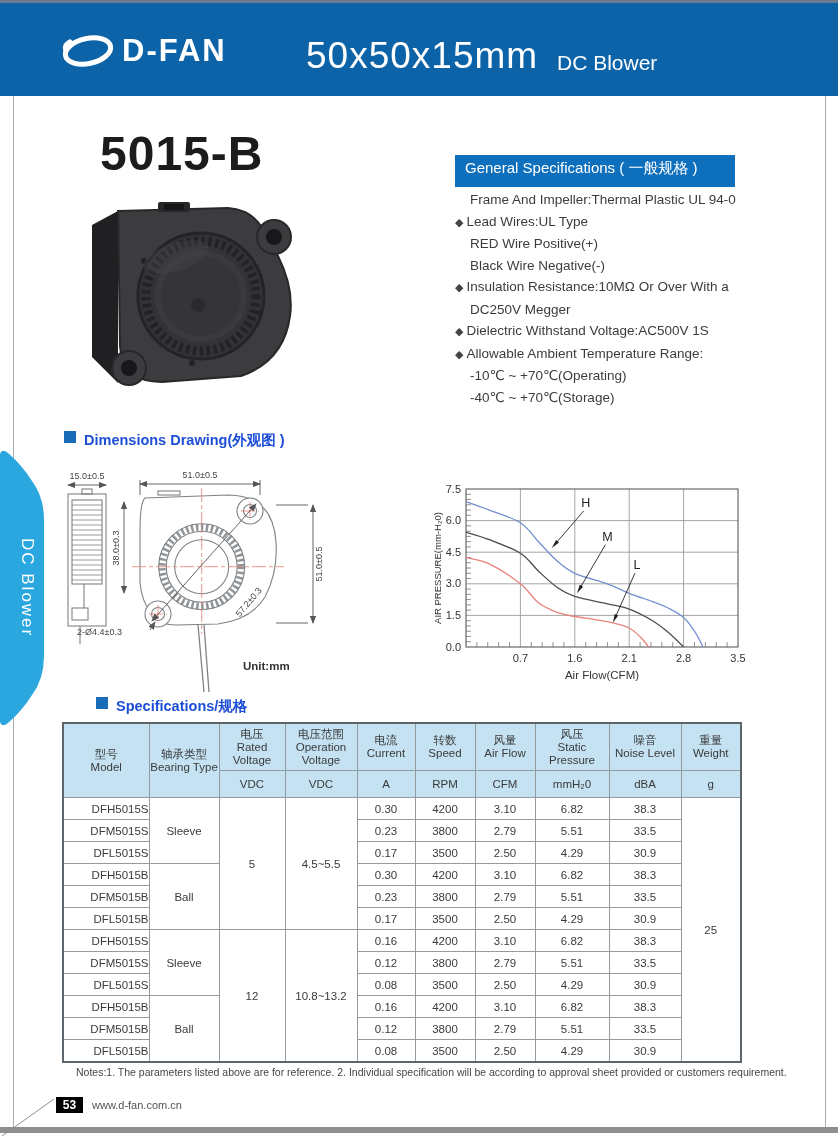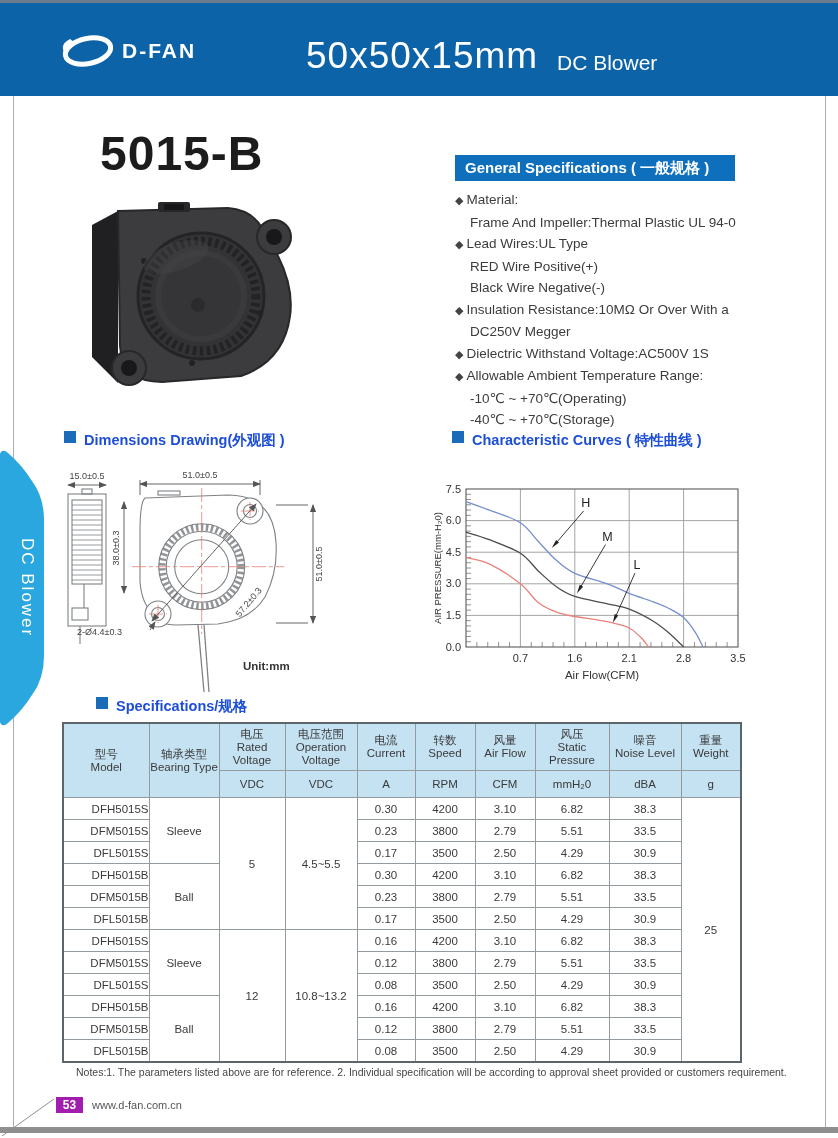--- a/index.html
+++ b/index.html
@@ -4,39 +4,39 @@
 <style>
   html,body{margin:0;padding:0;background:#ffffff;}
   .page{position:relative;width:838px;height:1138px;background:#fff;overflow:hidden;
         font-family:"Liberation Sans","DejaVu Sans",sans-serif;color:#333;}
   .abs{position:absolute;}
 
   
   .topline{position:absolute;left:0;top:0;width:838px;height:3px;background:#6e7b8e;}
   .header{position:absolute;left:0;top:3px;width:838px;height:93px;background:#0c63a8;}
   .logo-wrap{position:absolute;left:60px;top:26px;display:flex;align-items:center;}
-  .logo-text{color:#fff;font-size:21px;font-weight:bold;letter-spacing:2px;margin-left:6px;}
+  .logo-text{color:#fff;font-size:31px;font-weight:bold;letter-spacing:2px;margin-left:6px;}
   .size-title{position:absolute;left:306px;top:32px;color:#fff;font-size:37px;font-weight:normal;letter-spacing:1px;}
   .type-title{position:absolute;left:557px;top:48px;color:#fff;font-size:21px;}
 
   
   .vline{position:absolute;top:96px;width:1px;height:1034px;background:#a8aeb4;}
   .botbar{position:absolute;left:0;top:1127px;width:838px;height:6px;background:#8f8f8f;}
 
   
   .side-tab{position:absolute;left:0;top:448px;width:50px;height:280px;}
   .side-tab-label{position:absolute;left:10px;top:0;width:34px;height:280px;display:flex;
      align-items:center;justify-content:center;writing-mode:vertical-rl;color:#fff;
      font-size:17px;letter-spacing:2px;}
 
   .model-title{position:absolute;left:100px;top:126px;font-size:48px;font-weight:600;color:#1c1c1c;letter-spacing:1px;}
 
   
-  .gs-bar{position:absolute;left:455px;top:155px;width:280px;height:26px;background:#0e6fbc;
-          color:#fff;font-size:15px;font-weight:bold;line-height:26px;padding-left:10px;box-sizing:border-box;}
+  .gs-bar{position:absolute;left:455px;top:155px;width:280px;height:32px;background:#0e6fbc;
+          color:#fff;font-size:15px;font-weight:normal;line-height:26px;padding-left:10px;box-sizing:border-box;}
   .gs-list{position:absolute;left:455px;top:189px;width:330px;font-size:13.5px;color:#3c3c3c;}
   .gs-list div{line-height:21.5px;white-space:nowrap;}
   .gs-item::before{content:"◆";font-size:11px;margin-right:3px;color:#444;}
   .gs-cont{padding-left:15px;}
 
   
   .sec-head{position:absolute;font-size:14.5px;font-weight:bold;color:#1d4ed8;display:flex;}
   .sec-sq{display:inline-block;width:12px;height:12px;background:#1a6bb8;margin-right:8px;}
 
   
@@ -46,21 +46,21 @@
               padding:0;font-weight:normal;}
   .spec-table thead th{background:#c5e2f3;line-height:13px;}
   .spec-table .hrow1 th{height:46px;}
   .spec-table .hrow2 th{height:26px;}
   .spec-table tbody td{height:21px;}
   .spec-table .model-cell{text-align:right;padding-left:18px;}
   .cn{display:block;}
   .en{display:block;}
 
   .notes{position:absolute;left:64px;top:1066px;width:762px;font-size:10.5px;color:#454545;white-space:nowrap;padding-left:12px;}
-  .pagenum{position:absolute;left:56px;top:1097px;width:27px;height:16px;background:#a21caf;color:#fff;
+  .pagenum{position:absolute;left:56px;top:1097px;width:27px;height:16px;background:#000000;color:#fff;
            font-size:12px;font-weight:bold;text-align:center;line-height:16px;}
   .website{position:absolute;left:92px;top:1099px;font-size:11px;color:#555;}
 </style>
 </head>
 <body>
 
 <div class="page">
 
   <div class="topline"></div>
   <div class="header">
@@ -109,21 +109,20 @@
     <circle cx="121" cy="101" r="40" fill="#353538"></circle>
     <circle cx="118" cy="110" r="7" fill="#2b2b2e"></circle>
     <circle cx="64" cy="66" r="3" fill="#222225"></circle>
     <circle cx="180" cy="118" r="3" fill="#222225"></circle>
     <circle cx="112" cy="168" r="3" fill="#222225"></circle>
     <ellipse cx="96" cy="62" rx="34" ry="14" fill="#4a4a4e" opacity="0.35" transform="rotate(-18 96 62)"></ellipse>
   </svg>
 
   <div class="gs-bar">General Specifications ( 一般规格 )</div>
   <div class="gs-list">
-    <div class="gs-item">Material:</div>
     <div class="gs-cont">Frame And Impeller:Thermal Plastic UL 94-0</div>
     <div class="gs-item">Lead Wires:UL Type</div>
     <div class="gs-cont">RED Wire Positive(+)</div>
     <div class="gs-cont">Black Wire Negative(-)</div>
     <div class="gs-item">Insulation Resistance:10MΩ Or Over With a</div>
     <div class="gs-cont">DC250V Megger</div>
     <div class="gs-item">Dielectric Withstand Voltage:AC500V 1S</div>
     <div class="gs-item">Allowable Ambient Temperature Range:</div>
     <div class="gs-cont">-10℃ ~ +70℃(Operating)</div>
     <div class="gs-cont">-40℃ ~ +70℃(Storage)</div>
@@ -210,24 +209,20 @@
     </g>
 
     <text x="142" y="16" font-size="9" fill="#444" text-anchor="middle">51.0±0.5</text>
     <text x="61" y="86" font-size="9" fill="#444" text-anchor="middle" transform="rotate(-90 61 86)">38.0±0.3</text>
     <text x="264" y="102" font-size="9" fill="#444" text-anchor="middle" transform="rotate(-90 264 102)">51.0±0.5</text>
     <text x="193" y="142" font-size="9" fill="#444" text-anchor="middle" transform="rotate(-50 193 142)">57.2±0.3</text>
     <text x="19" y="173" font-size="9" fill="#444">2-Ø4.4±0.3</text>
     <text x="185" y="208" font-size="11.5" font-weight="bold" fill="#333">Unit:mm</text>
   </svg>
 
-  <div class="sec-head" style="left:452px;top:431px;">
-    <span class="sec-sq"></span>
-    <span>Characteristic Curves ( 特性曲线 )</span>
-  </div>
 
   <svg id="curve-chart" class="abs" style="left:430px;top:472px;" width="330" height="215" viewBox="0 0 330 215" font-family="Liberation Sans, sans-serif">
       <line x1="90.4" y1="17" x2="90.4" y2="175" stroke="#9a9a9a" stroke-width="0.9"></line>
       <line x1="144.8" y1="17" x2="144.8" y2="175" stroke="#9a9a9a" stroke-width="0.9"></line>
       <line x1="199.2" y1="17" x2="199.2" y2="175" stroke="#9a9a9a" stroke-width="0.9"></line>
       <line x1="253.60000000000002" y1="17" x2="253.60000000000002" y2="175" stroke="#9a9a9a" stroke-width="0.9"></line>
       <line x1="36" y1="143.4" x2="308" y2="143.4" stroke="#9a9a9a" stroke-width="0.9"></line>
       <line x1="36" y1="111.8" x2="308" y2="111.8" stroke="#9a9a9a" stroke-width="0.9"></line>
       <line x1="36" y1="80.2" x2="308" y2="80.2" stroke="#9a9a9a" stroke-width="0.9"></line>
       <line x1="36" y1="48.599999999999994" x2="308" y2="48.599999999999994" stroke="#9a9a9a" stroke-width="0.9"></line>

